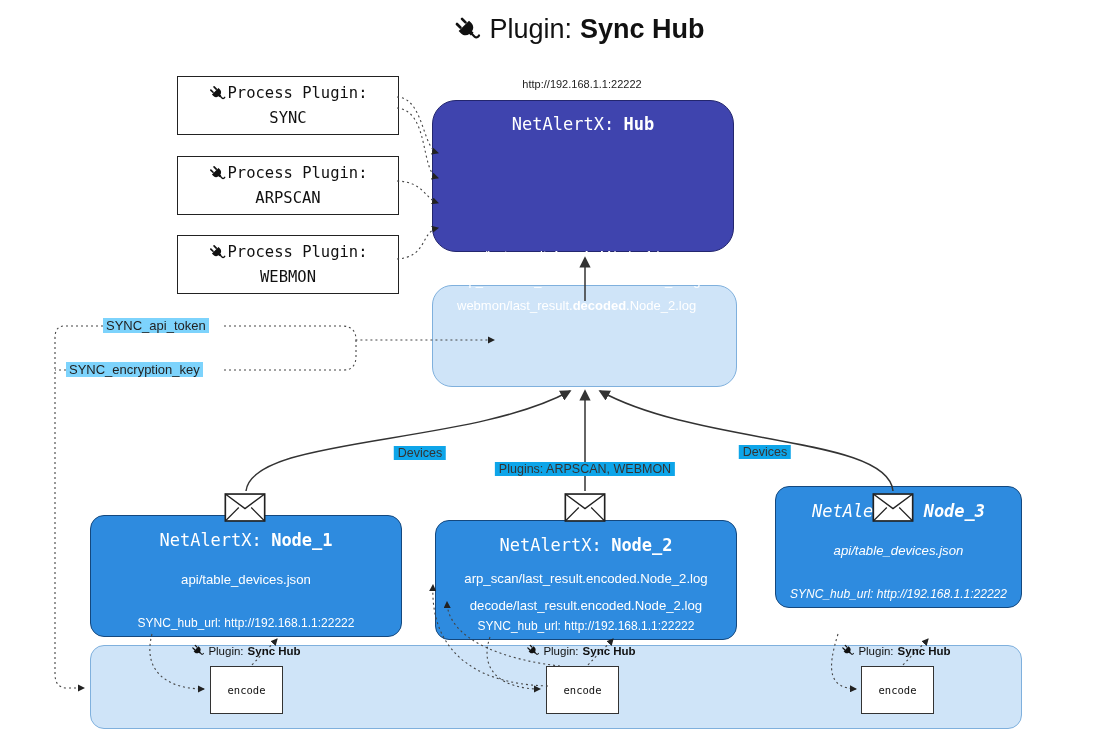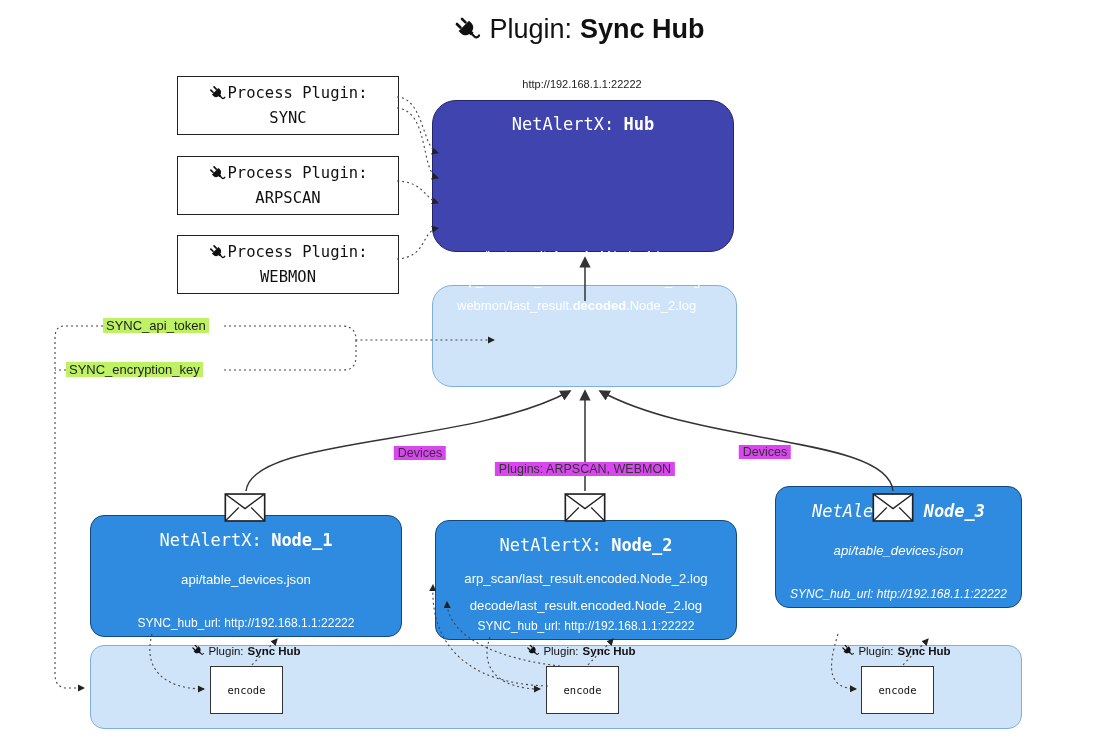--- a/index.html
+++ b/index.html
@@ -21,22 +21,22 @@
              font-family:"DejaVu Sans Mono","Liberation Mono",monospace;font-size:17px;}
   .hub-title .name,.node-title .name{font-weight:bold;}
   .hub-lines{position:absolute;top:142px;left:10px;right:16px;font-size:13px;}
   .hub-line{line-height:25px;padding-left:14px;white-space:nowrap;}
   .hub-url{text-align:center;font-size:11px;color:#222;z-index:2;}
   
   .lightbox{background:#cfe4f8;border:1px solid #7fb0dd;z-index:1;}
   .wbox{background:#fff;border:1.5px solid #333;display:flex;align-items:center;justify-content:center;
         font-family:"DejaVu Sans Mono","Liberation Mono",monospace;z-index:2;}
   
-  .cfg-label{background:#bef264;padding:0 3px;font-size:13px;color:#222;z-index:11;white-space:nowrap;}
-  .edge-label{background:#d946ef;padding:0 4px;font-size:12.5px;color:#333;z-index:11;white-space:nowrap;
+  .cfg-label{background:#7dd3fc;padding:0 3px;font-size:13px;color:#222;z-index:11;white-space:nowrap;}
+  .edge-label{background:#0ea5e9;padding:0 4px;font-size:12.5px;color:#333;z-index:11;white-space:nowrap;
               transform:translateX(-50%);}
   
   .node{background:#2e8bdf;border:1.3px solid #14487e;border-radius:14px;color:#fff;z-index:2;}
   .node-title{position:absolute;top:14px;left:0;right:0;text-align:center;
               font-family:"DejaVu Sans Mono","Liberation Mono",monospace;font-size:17px;}
   .node-lines{position:absolute;top:56px;left:0;right:0;text-align:center;font-size:13.2px;line-height:16px;}
   .node--2 .node-lines{top:44px;line-height:27px;}
   .node-footer{position:absolute;bottom:6px;left:0;right:0;text-align:center;font-size:12px;}
   .prefix{margin-right:0.55em;}
   

